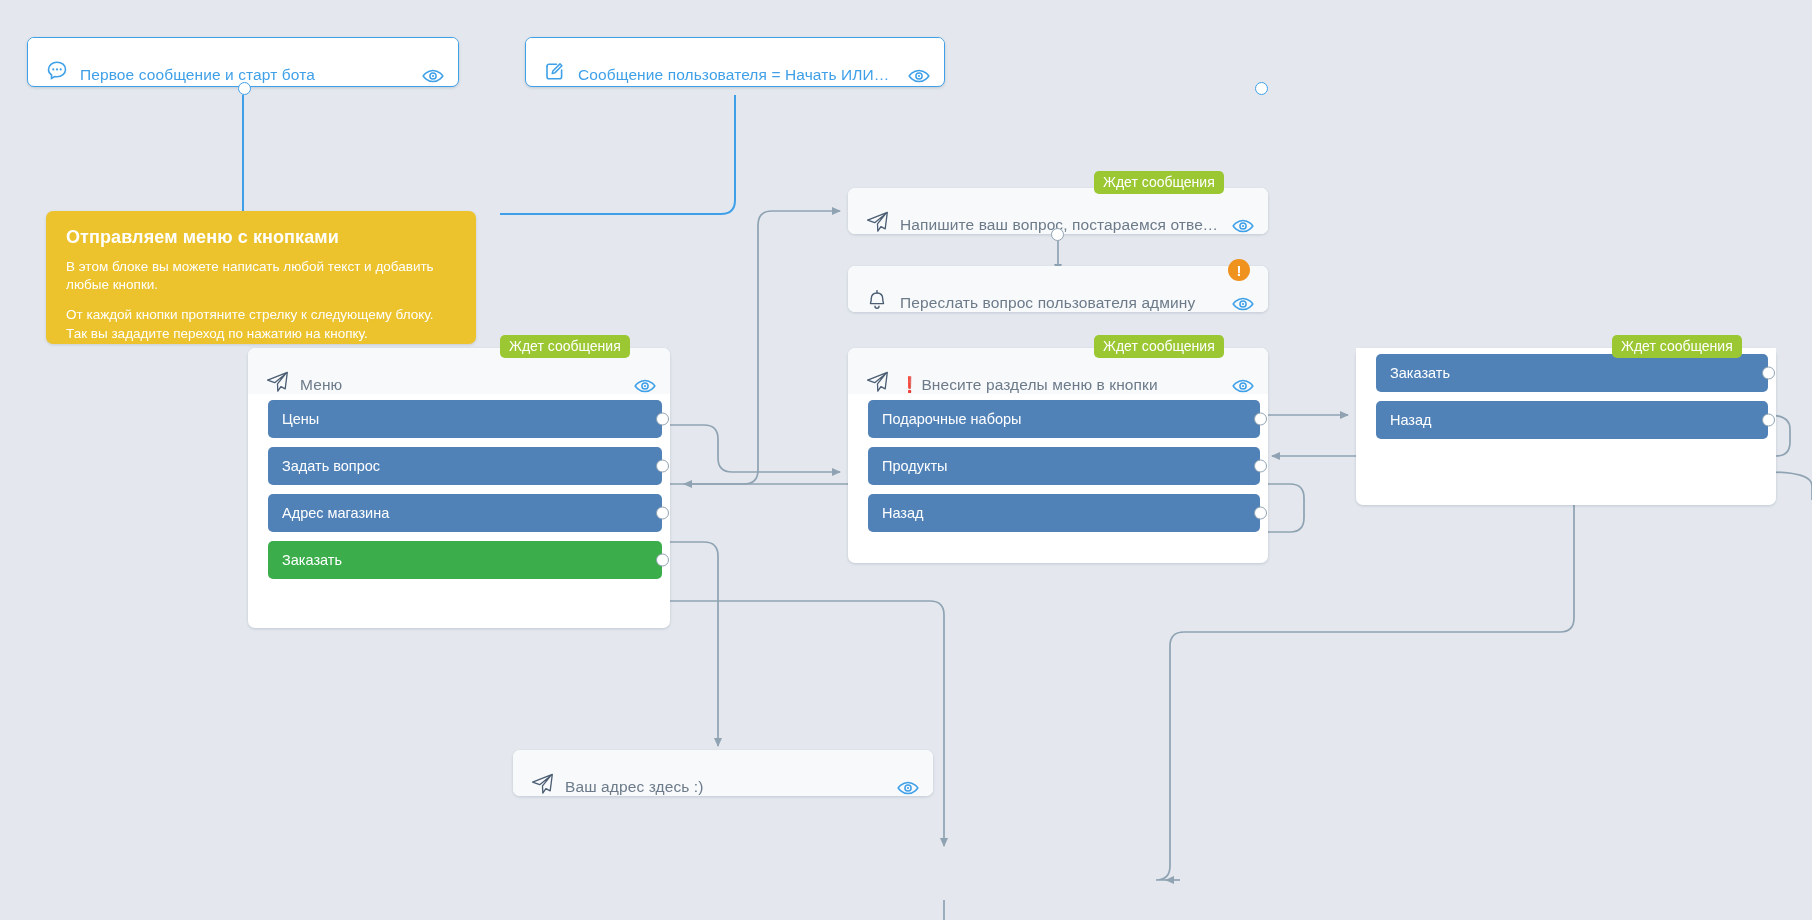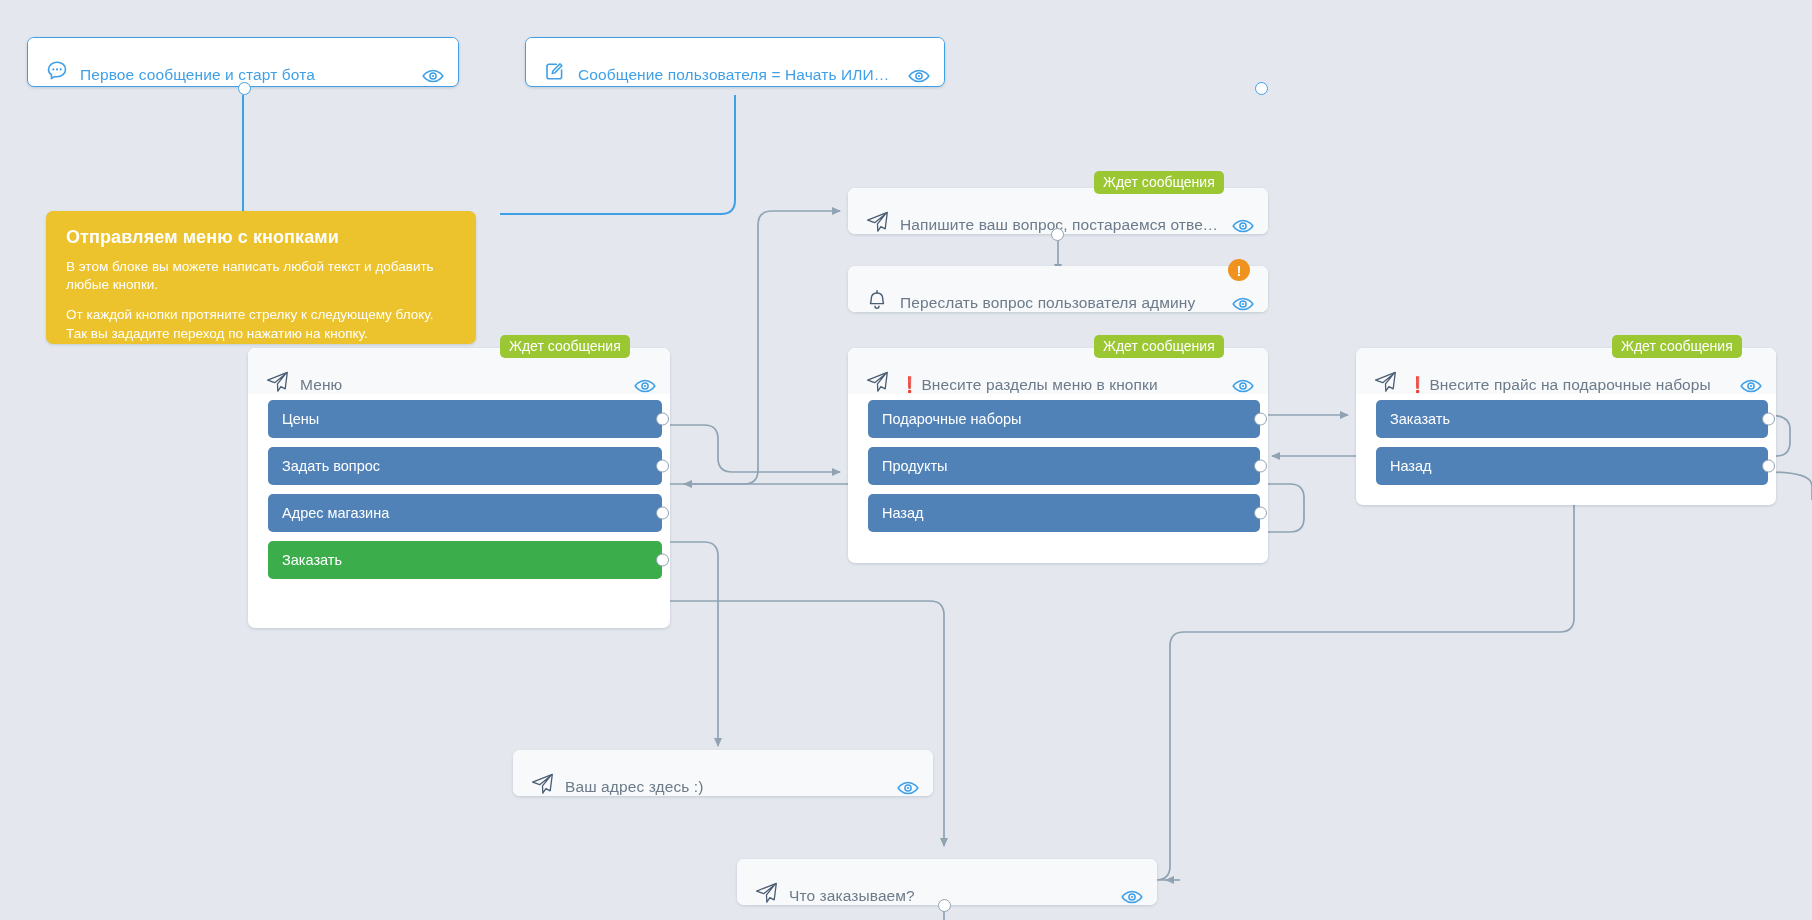--- a/index.html
+++ b/index.html
@@ -322,77 +322,44 @@
       </div>
       <div class="nbtn">
         <span>Назад</span>
         <span class="port"></span>
       </div>
     </div>
   </div>
 
   <div class="wait-badge" style="left:1612px;top:335px;">Ждет сообщения</div>
   <div class="node" style="left:1356px;top:348px;width:420px;height:157px;">
+    <div class="btn-wrap">
+      <div class="nbtn">
+        <span>Заказать</span>
+        <span class="port"></span>
+      </div>
+      <div class="nbtn">
+        <span>Назад</span>
+        <span class="port"></span>
+      </div>
+    </div>
+  </div>
+
+  <div class="node simple" style="left:513px;top:750px;width:420px;height:46px;">
     <div class="node-head">
       <span class="node-ico">
         <svg width="25" height="25" viewBox="0 0 25 25" fill="none">
           <path d="M22.3 3.3L2.6 11.1l7.1 2.6 11.1-9-8.3 10.2.3 7.3 3.1-4.6 4.3 2.2z" stroke="#4b5d72" stroke-width="1.3" fill="none" stroke-linejoin="round"></path>
         </svg>
       </span>
-      <span class="node-title"><span class="bang">❗</span><span>Внесите прайс на подарочные наборы</span></span>
-      <span class="eye">
-        <svg width="22" height="16" viewBox="0 0 22 16" fill="none">
-          <path d="M1.2 8S4.8 2.4 11 2.4 20.8 8 20.8 8 17.2 13.6 11 13.6 1.2 8 1.2 8z" stroke="#3fa0e8" stroke-width="1.5" fill="none"></path>
-          <circle cx="11" cy="8" r="3.1" stroke="#3fa0e8" stroke-width="1.5" fill="none"></circle>
-          <circle cx="11" cy="8" r="1.1" fill="#3fa0e8"></circle>
-        </svg>
-      </span>
-    </div>
-    <div class="btn-wrap">
-      <div class="nbtn">
-        <span>Заказать</span>
-        <span class="port"></span>
-      </div>
-      <div class="nbtn">
-        <span>Назад</span>
-        <span class="port"></span>
-      </div>
-    </div>
-  </div>
-
-  <div class="node simple" style="left:513px;top:750px;width:420px;height:46px;">
-    <div class="node-head">
-      <span class="node-ico">
-        <svg width="25" height="25" viewBox="0 0 25 25" fill="none">
-          <path d="M22.3 3.3L2.6 11.1l7.1 2.6 11.1-9-8.3 10.2.3 7.3 3.1-4.6 4.3 2.2z" stroke="#4b5d72" stroke-width="1.3" fill="none" stroke-linejoin="round"></path>
-        </svg>
-      </span>
       <span class="node-title">Ваш адрес здесь :)</span>
       <span class="eye">
         <svg width="22" height="16" viewBox="0 0 22 16" fill="none">
           <path d="M1.2 8S4.8 2.4 11 2.4 20.8 8 20.8 8 17.2 13.6 11 13.6 1.2 8 1.2 8z" stroke="#3fa0e8" stroke-width="1.5" fill="none"></path>
           <circle cx="11" cy="8" r="3.1" stroke="#3fa0e8" stroke-width="1.5" fill="none"></circle>
           <circle cx="11" cy="8" r="1.1" fill="#3fa0e8"></circle>
         </svg>
       </span>
     </div>
   </div>
 
-  <div class="node simple" style="left:737px;top:859px;width:420px;height:46px;">
-    <div class="node-head">
-      <span class="node-ico">
-        <svg width="25" height="25" viewBox="0 0 25 25" fill="none">
-          <path d="M22.3 3.3L2.6 11.1l7.1 2.6 11.1-9-8.3 10.2.3 7.3 3.1-4.6 4.3 2.2z" stroke="#4b5d72" stroke-width="1.3" fill="none" stroke-linejoin="round"></path>
-        </svg>
-      </span>
-      <span class="node-title">Что заказываем?</span>
-      <span class="eye">
-        <svg width="22" height="16" viewBox="0 0 22 16" fill="none">
-          <path d="M1.2 8S4.8 2.4 11 2.4 20.8 8 20.8 8 17.2 13.6 11 13.6 1.2 8 1.2 8z" stroke="#3fa0e8" stroke-width="1.5" fill="none"></path>
-          <circle cx="11" cy="8" r="3.1" stroke="#3fa0e8" stroke-width="1.5" fill="none"></circle>
-          <circle cx="11" cy="8" r="1.1" fill="#3fa0e8"></circle>
-        </svg>
-      </span>
-    </div>
-    <span class="dot" style="left:201px;top:40px;"></span>
-  </div>
 
 </div>
 
 </body></html>

